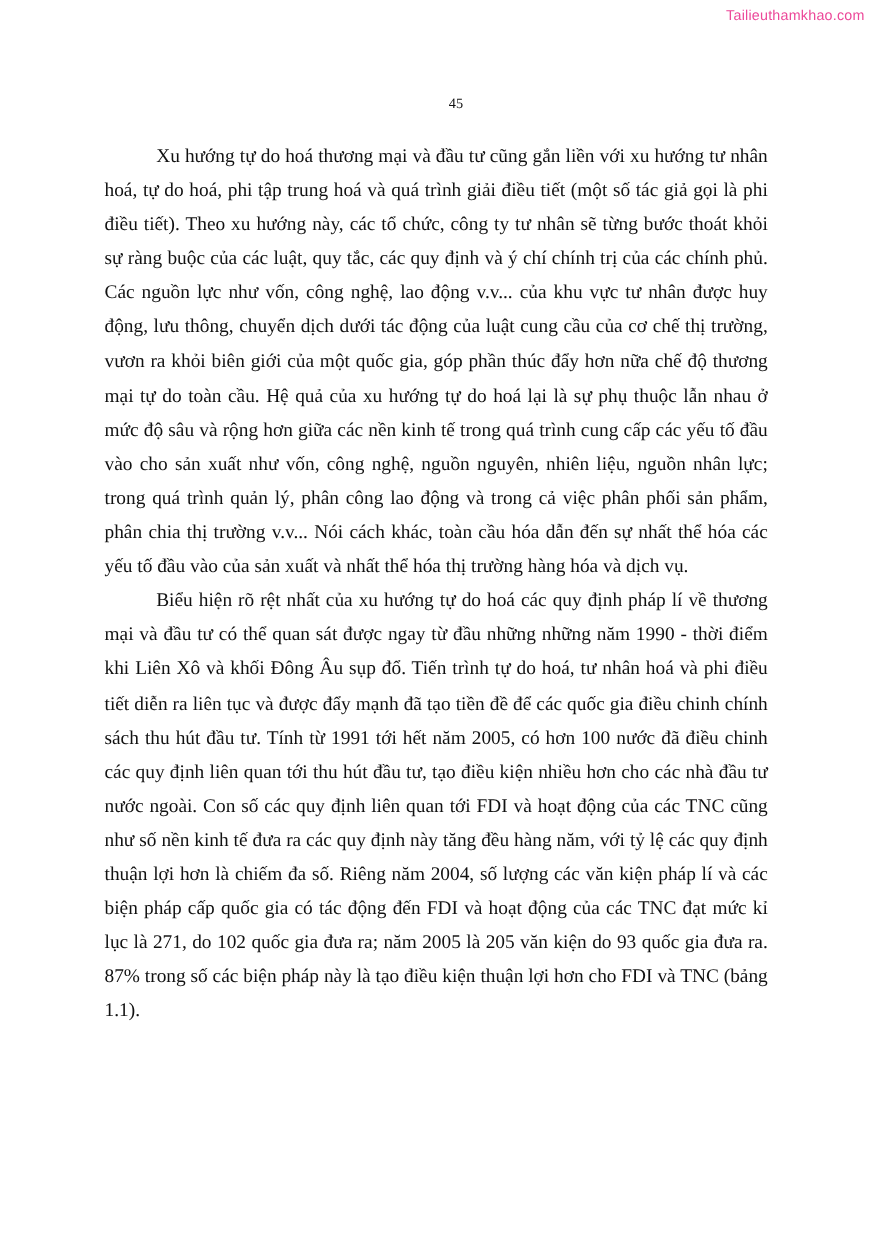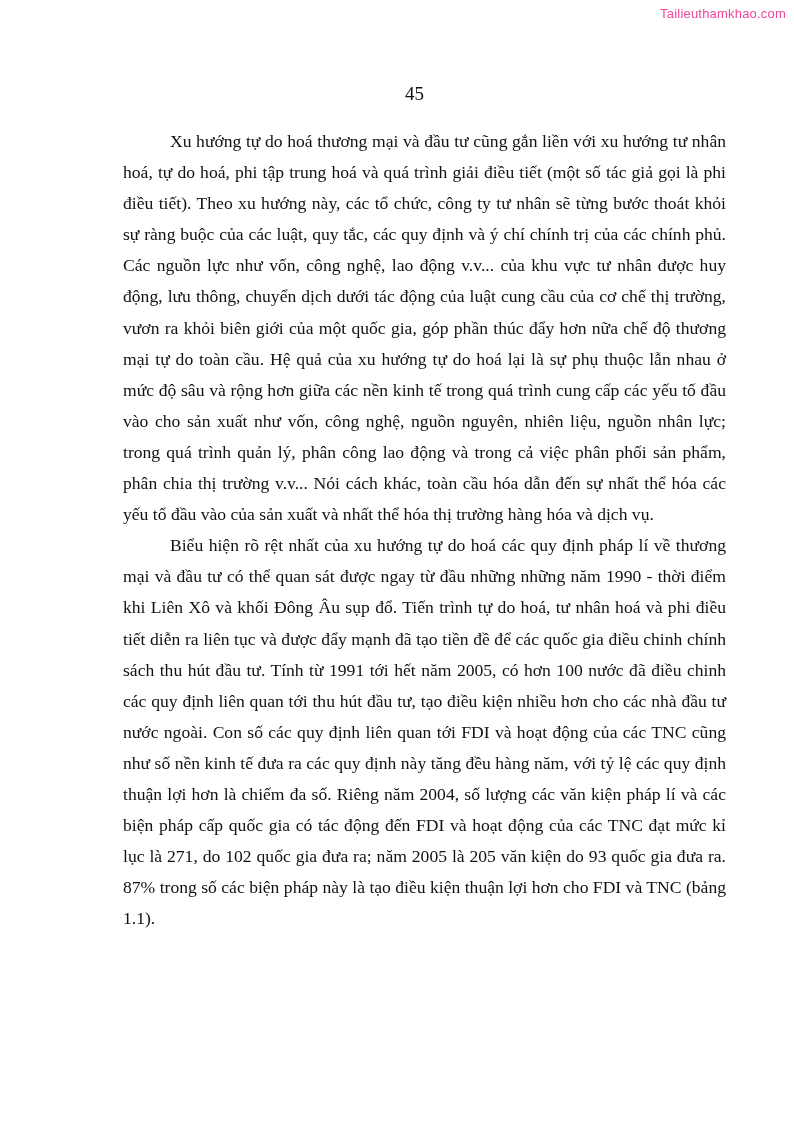--- a/index.html
+++ b/index.html
@@ -23,29 +23,29 @@
       font-size: 13px;
       color: #ec4899;
       letter-spacing: 0.2px;
     }
     .page-number {
       position: absolute;
       top: 84px;
       left: 0;
       width: 100%;
       text-align: center;
-      font-size: 19px;
+      font-size: 13px;
       line-height: 20px;
       padding-left: 35px;
       box-sizing: border-box;
     }
     .content {
       position: absolute;
       top: 126px;
-      left: 123px;
+      left: 95px;
       width: 603px;
     }
     .para {
       margin: 0;
       font-size: 17.6px;
       line-height: 31.1px;
       text-align: justify;
       text-indent: 47px;
     }
   </style>

